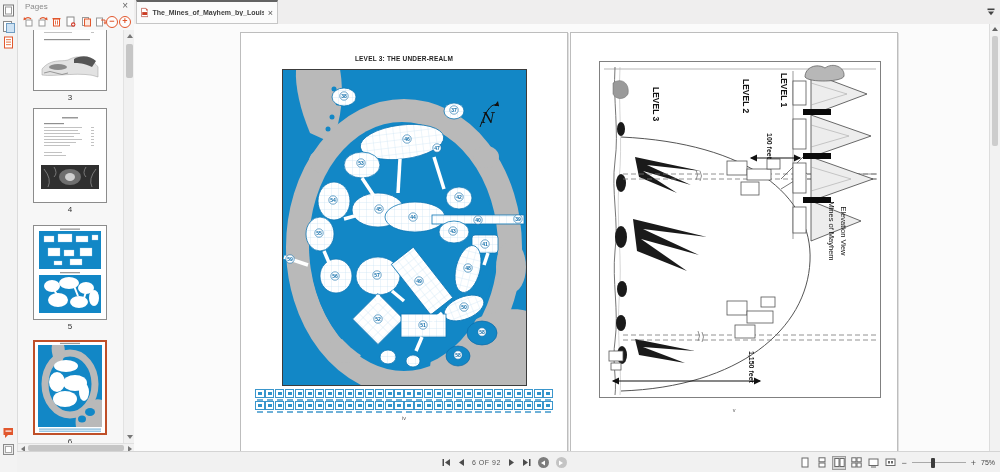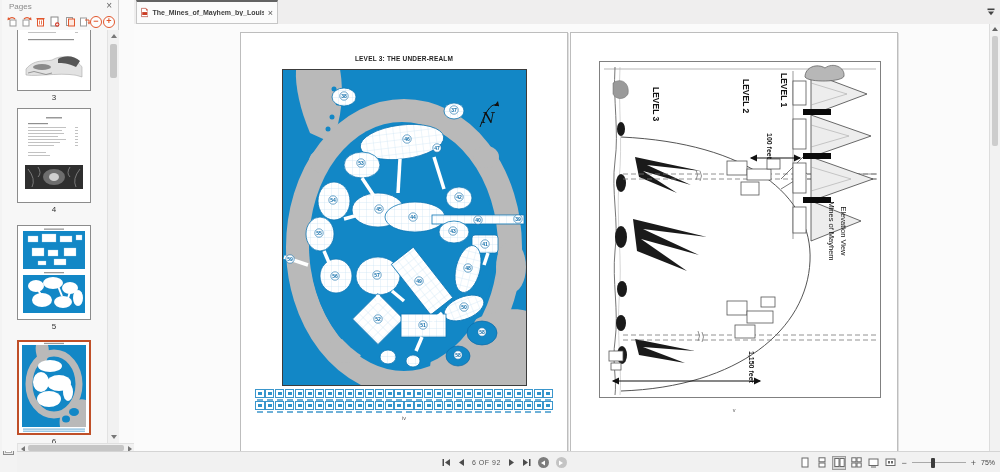--- a/index.html
+++ b/index.html
@@ -3,21 +3,21 @@
 <meta charset="utf-8">
 <style>
   html,body{margin:0;padding:0;}
   .app{position:relative;width:1000px;height:472px;background:#fafafa;
        font-family:"Liberation Sans",sans-serif;overflow:hidden;
        -webkit-font-smoothing:antialiased;}
   
   .rail{position:absolute;left:0;top:0;width:17px;height:472px;background:#f3f3f3;border-right:1px solid #dcdcdc;}
   .rail .ric{position:absolute;left:2px;width:13px;height:13px;}
   
-  .panel{position:absolute;left:2px;top:0;width:116px;height:451px;background:#f7f7f7;border-right:1px solid #cfcfcf;}
+  .panel{position:absolute;left:18px;top:0;width:116px;height:451px;background:#f7f7f7;border-right:1px solid #cfcfcf;}
   .panel-hd{position:absolute;left:0;top:0;width:100%;height:13px;}
   .panel-title{position:absolute;left:7px;top:2px;font-size:8px;color:#8a8a8a;}
   .panel-x{position:absolute;right:6px;top:0px;font-size:10px;color:#666;line-height:12px;cursor:default;}
   .ptool{position:absolute;left:0;top:13px;width:100%;height:17px;}
   .ptool svg{position:absolute;top:3px;}
   .zoom-circ{position:absolute;top:3px;width:10px;height:10px;border:1.4px solid #e1562c;border-radius:50%;
              color:#e1562c;font-size:9px;line-height:9px;text-align:center;font-weight:bold;background:#fdfdfd;}
   .thumb-list{position:absolute;left:0;top:30px;width:104px;height:413px;overflow:hidden;background:#f7f7f7;}
   .titem{position:absolute;left:15px;width:74px;}
   .tframe{width:72px;height:93px;background:#fff;border:1px solid #8c8c8c;}

